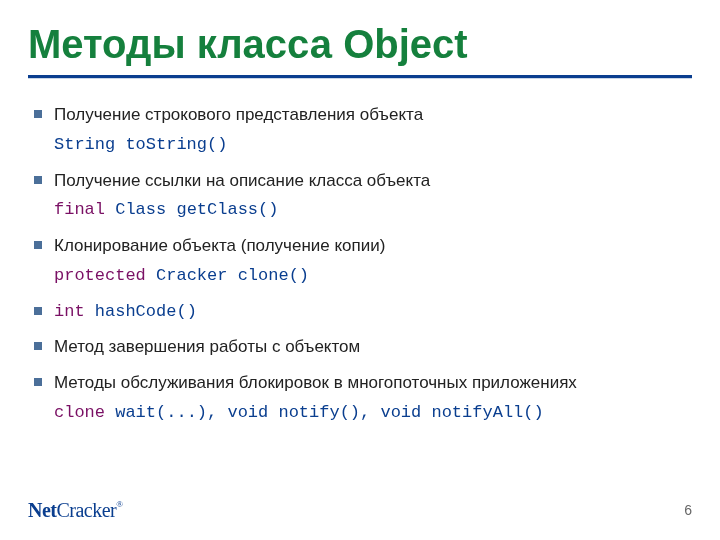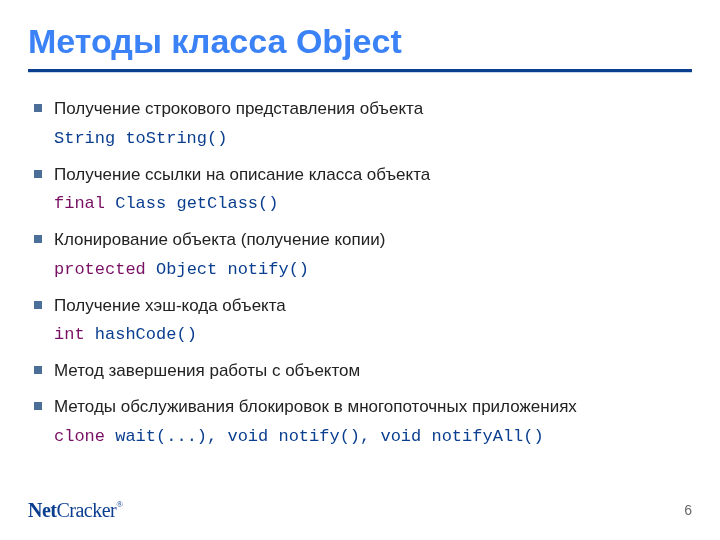--- a/index.html
+++ b/index.html
@@ -11,23 +11,23 @@
     position: relative;
     overflow: hidden;
   }
   .slide {
     width: 720px;
     height: 540px;
     position: relative;
     box-sizing: border-box;
   }
   .title {
-    font-size: 34px;
+    font-size: 40px;
     font-weight: bold;
-    color: #3b82f6;
+    color: #15803d;
     padding: 22px 12px 8px 28px;
   }
   .rule-wrap {
     padding: 0 28px;
   }
   .rule {
     height: 3px;
     background: #0a3e8f;
     position: relative;
   }
@@ -112,24 +112,23 @@
       <li>
         <span class="desc">Получение строкового представления объекта</span>
         <span class="sig"><span class="kw"></span><span>String toString()</span></span>
       </li>
       <li>
         <span class="desc">Получение ссылки на описание класса объекта</span>
         <span class="sig"><span class="kw">final</span><span> Class getClass()</span></span>
       </li>
       <li>
         <span class="desc">Клонирование объекта (получение копии)</span>
-        <span class="sig"><span class="kw">protected</span><span> Object notify()</span></span>
+        <span class="sig"><span class="kw">protected</span><span> Cracker clone()</span></span>
       </li>
       <li>
-        <span class="desc">Получение хэш-кода объекта</span>
         <span class="sig"><span class="kw">int</span><span> hashCode()</span></span>
       </li>
       <li>
         <span class="desc">Метод завершения работы с объектом</span>
       </li>
       <li>
         <span class="desc">Методы обслуживания блокировок в многопоточных приложениях</span>
         <span class="sig"><span class="kw">clone</span><span> wait(...), void notify(), void notifyAll()</span></span>
       </li>
     </ul>

